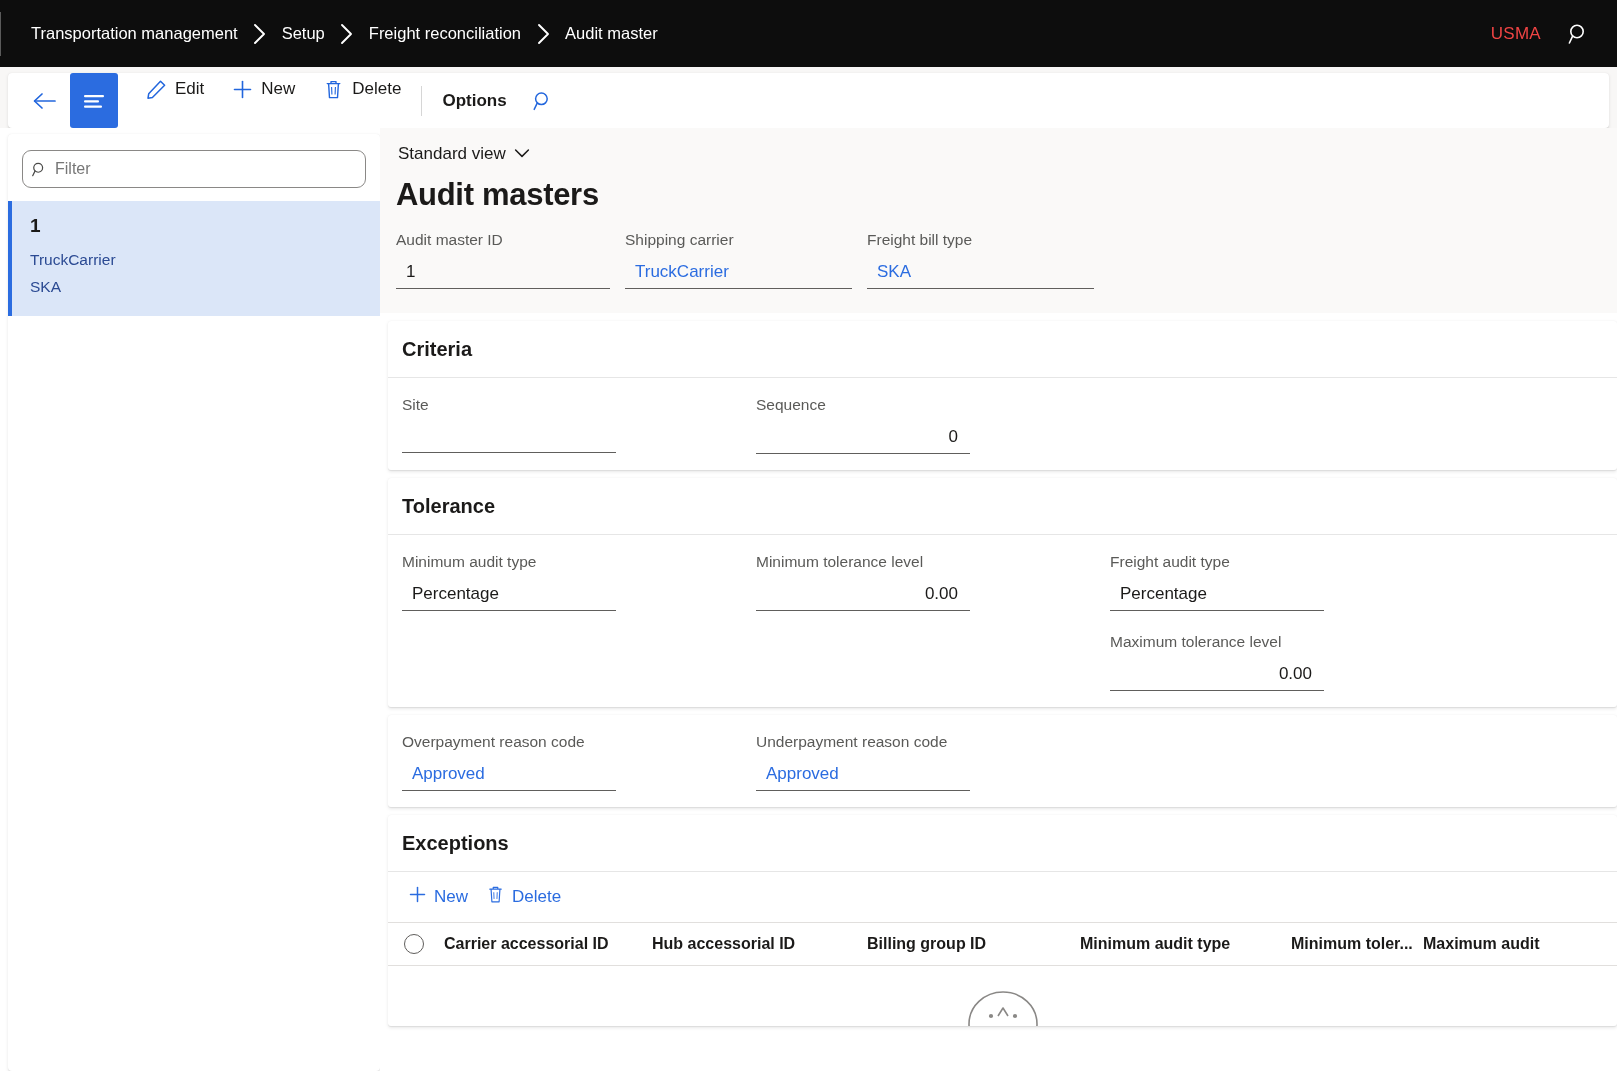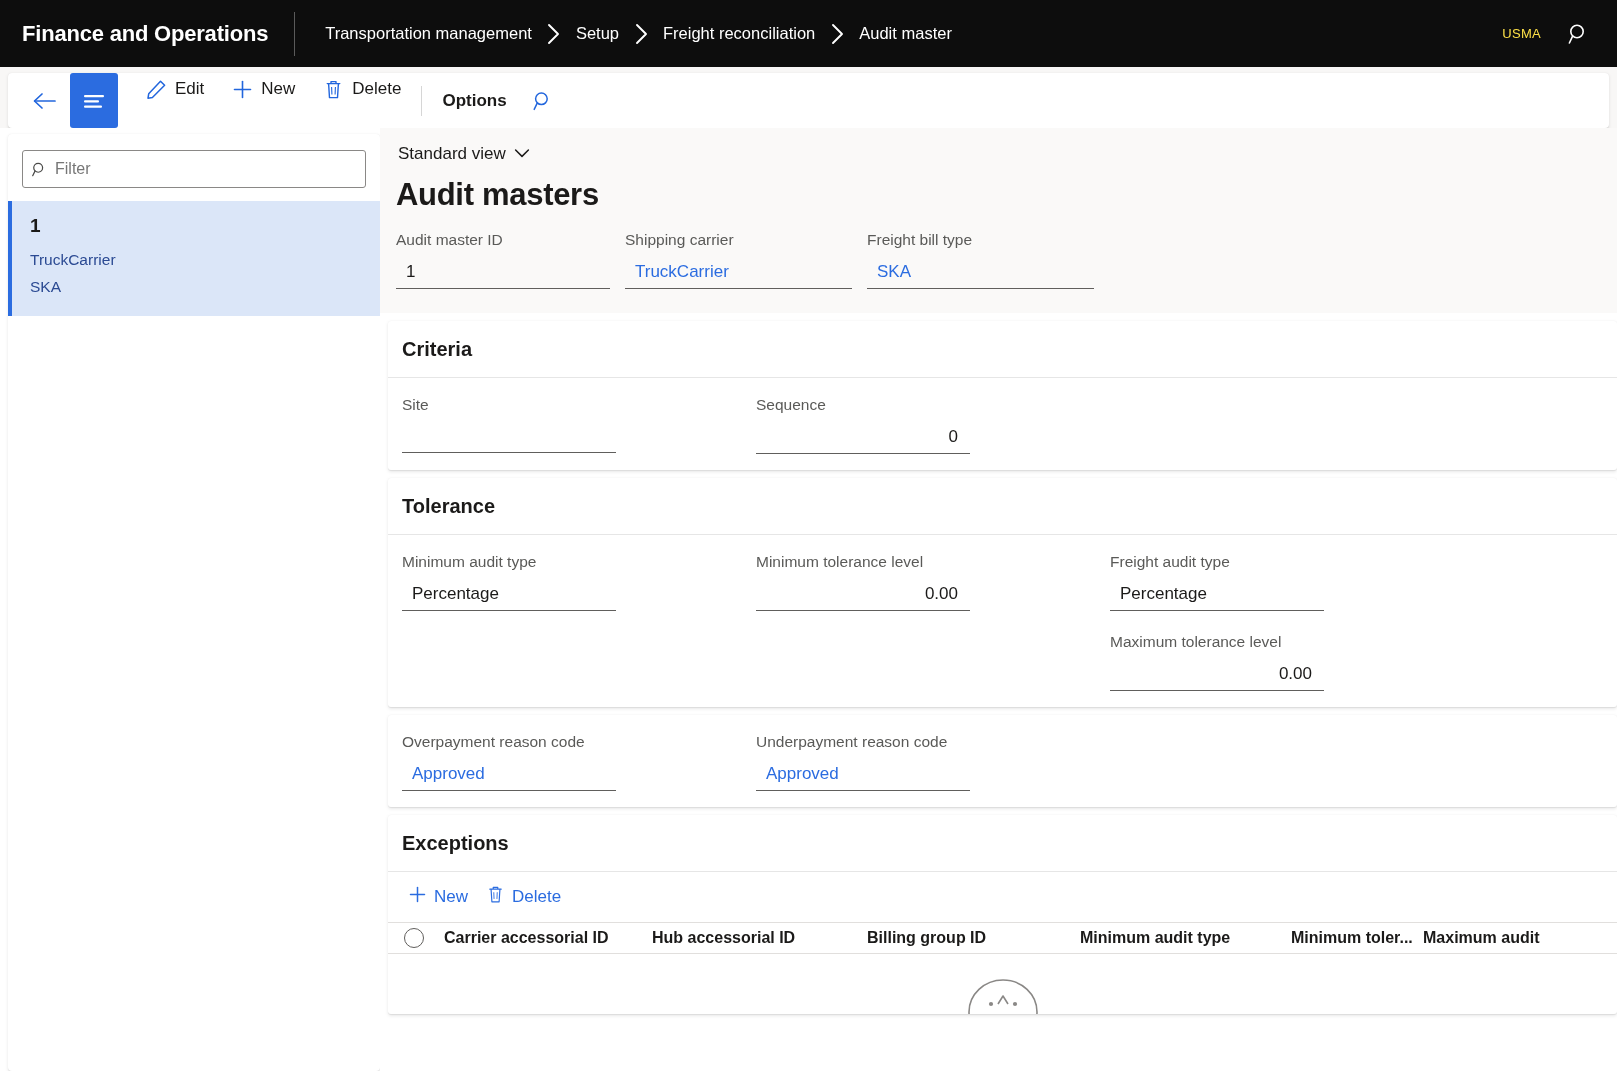--- a/index.html
+++ b/index.html
@@ -53,22 +53,22 @@
   }
   .crumb-sep svg { display:block; }
   .topbar-right {
     margin-left: auto;
     display: flex;
     align-items: center;
     gap: 18px;
     padding-right: 18px;
   }
   .company-id {
-    font-size: 13px;
-    color: #fde047;
+    font-size: 17px;
+    color: #ef4444;
     letter-spacing: 0.3px;
   }
   .top-search {
     width: 40px; height: 40px;
     display: flex; align-items: center; justify-content: center;
     cursor: pointer;
   }
 
   
   .toolbar-wrap {
@@ -147,21 +147,21 @@
     overflow: hidden;
     display: flex;
     flex-direction: column;
   }
   .filter-wrap { padding: 16px 14px 13px 14px; }
   .filter-box {
     display: flex;
     align-items: center;
     height: 38px;
     border: 1px solid #8a8886;
-    border-radius: 3px;
+    border-radius: 9px;
     padding: 0 8px;
     gap: 7px;
     background: #fff;
   }
   .filter-box .ic { color: #4a4a48; display:flex; }
   .filter-input {
     border: none; outline: none;
     font-family: "Liberation Sans", sans-serif;
     font-size: 16px;
     color: #1b1a19;
@@ -279,21 +279,21 @@
     display: flex; align-items: center; gap: 7px;
     color: #2b6ce0;
     font-size: 17px;
     padding: 4px 12px 4px 2px;
     cursor: pointer;
     white-space: nowrap;
   }
   .grid-head {
     display: flex;
     align-items: center;
-    height: 32px;
+    height: 44px;
     border-top: 1px solid #e1dfdd;
     border-bottom: 1px solid #e1dfdd;
     padding-left: 16px;
     background: #ffffff;
   }
   .gh-check {
     width: 40px;
     display: flex; align-items: center; justify-content: flex-start;
     cursor: pointer;
   }
@@ -315,21 +315,20 @@
     justify-content: center;
     padding-top: 14px;
   }
 
   .chev { display: block; }
 </style>
 </head>
 <body>
 
 <div class="topbar">
-  <div class="brand">Finance and Operations</div>
   <div class="brand-div"></div>
 
   <div class="breadcrumb">
     <span class="crumb">Transportation management</span>
     <span class="crumb-sep">
       <svg class="chev" width="15" height="22" viewBox="0 0 15 22">
           <path d="M3 2 L12 11 L3 20" fill="none" stroke="#ffffff" stroke-width="1.9" stroke-linecap="round" stroke-linejoin="round"></path>
         </svg>
     </span>
     <span class="crumb">Setup</span>

